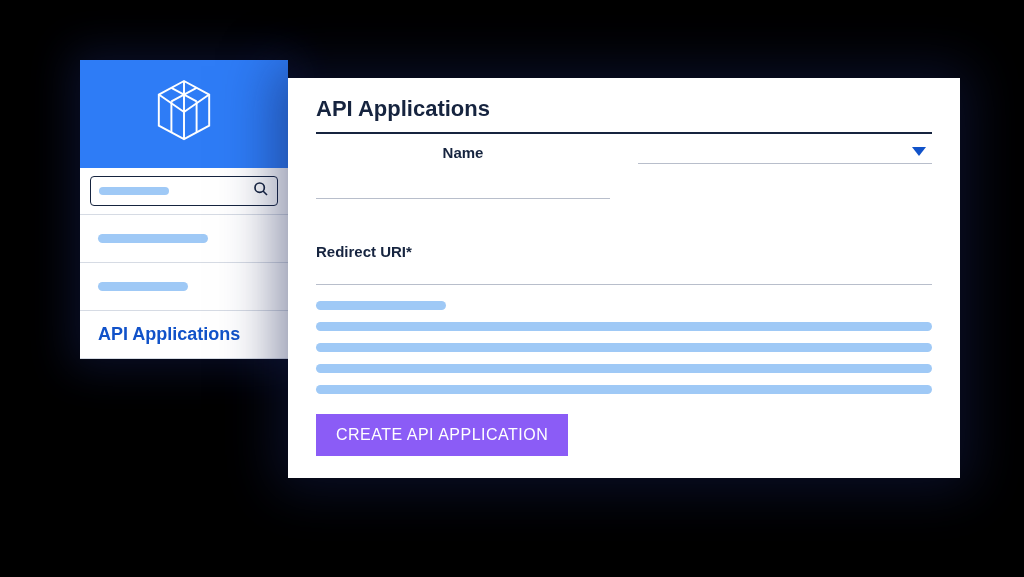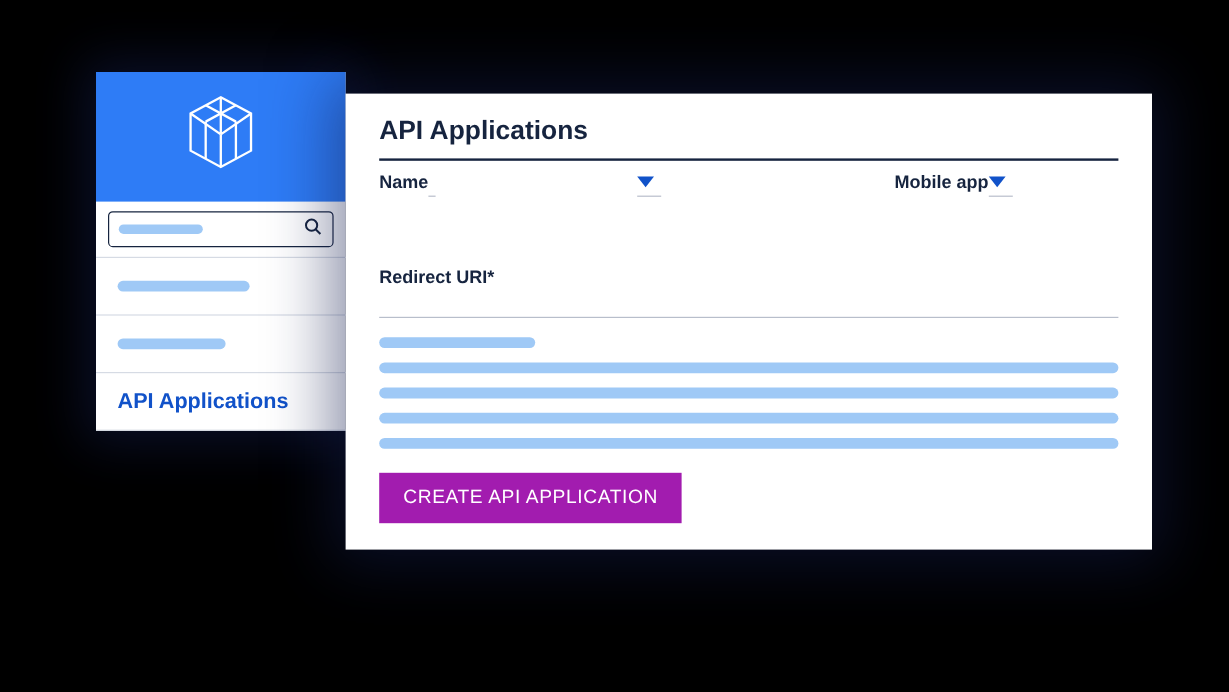--- a/index.html
+++ b/index.html
@@ -93,21 +93,21 @@
   }
 
   .field-row {
     display: flex;
     gap: 28px;
     margin-bottom: 14px;
   }
   .field {
     flex: 1;
     display: flex;
-    flex-direction: row;
+    flex-direction: column;
     text-align: center;
   }
   .field-label {
     color: #16243f;
     font-weight: 700;
     font-size: 15px;
     margin-bottom: 18px;
   }
   .field-input {
     border: none;
@@ -142,21 +142,21 @@
   .para-ph {
     height: 9px;
     background: #9fc9f6;
     border-radius: 5px;
     margin-bottom: 12px;
   }
   .para-ph.short { width: 130px; }
 
   .submit-btn {
     margin-top: 8px;
-    background: #a21caf;
+    background: #8b5cf6;
     color: #fff;
     border: none;
     padding: 12px 20px;
     font-size: 16px;
     letter-spacing: 0.5px;
     cursor: pointer;
   }
 </style>
 </head>
 <body>
@@ -203,26 +203,20 @@
   <div class="field-row">
     <div class="field">
       <div class="field-label">Name</div>
       <div class="field-input"></div>
     </div>
     <div class="field">
       <div class="field-input">
         <div class="caret"></div>
       </div>
     </div>
-    <div class="field">
-      <div class="field-label">Mobile app</div>
-      <div class="field-input">
-        <div class="caret"></div>
-      </div>
-    </div>
   </div>
 
   <div class="redirect-row">
     <div class="redirect-label">Redirect URI*</div>
     <div class="redirect-underline"></div>
   </div>
 
   <div class="para-ph short"></div>
   <div class="para-ph"></div>
   <div class="para-ph"></div>

